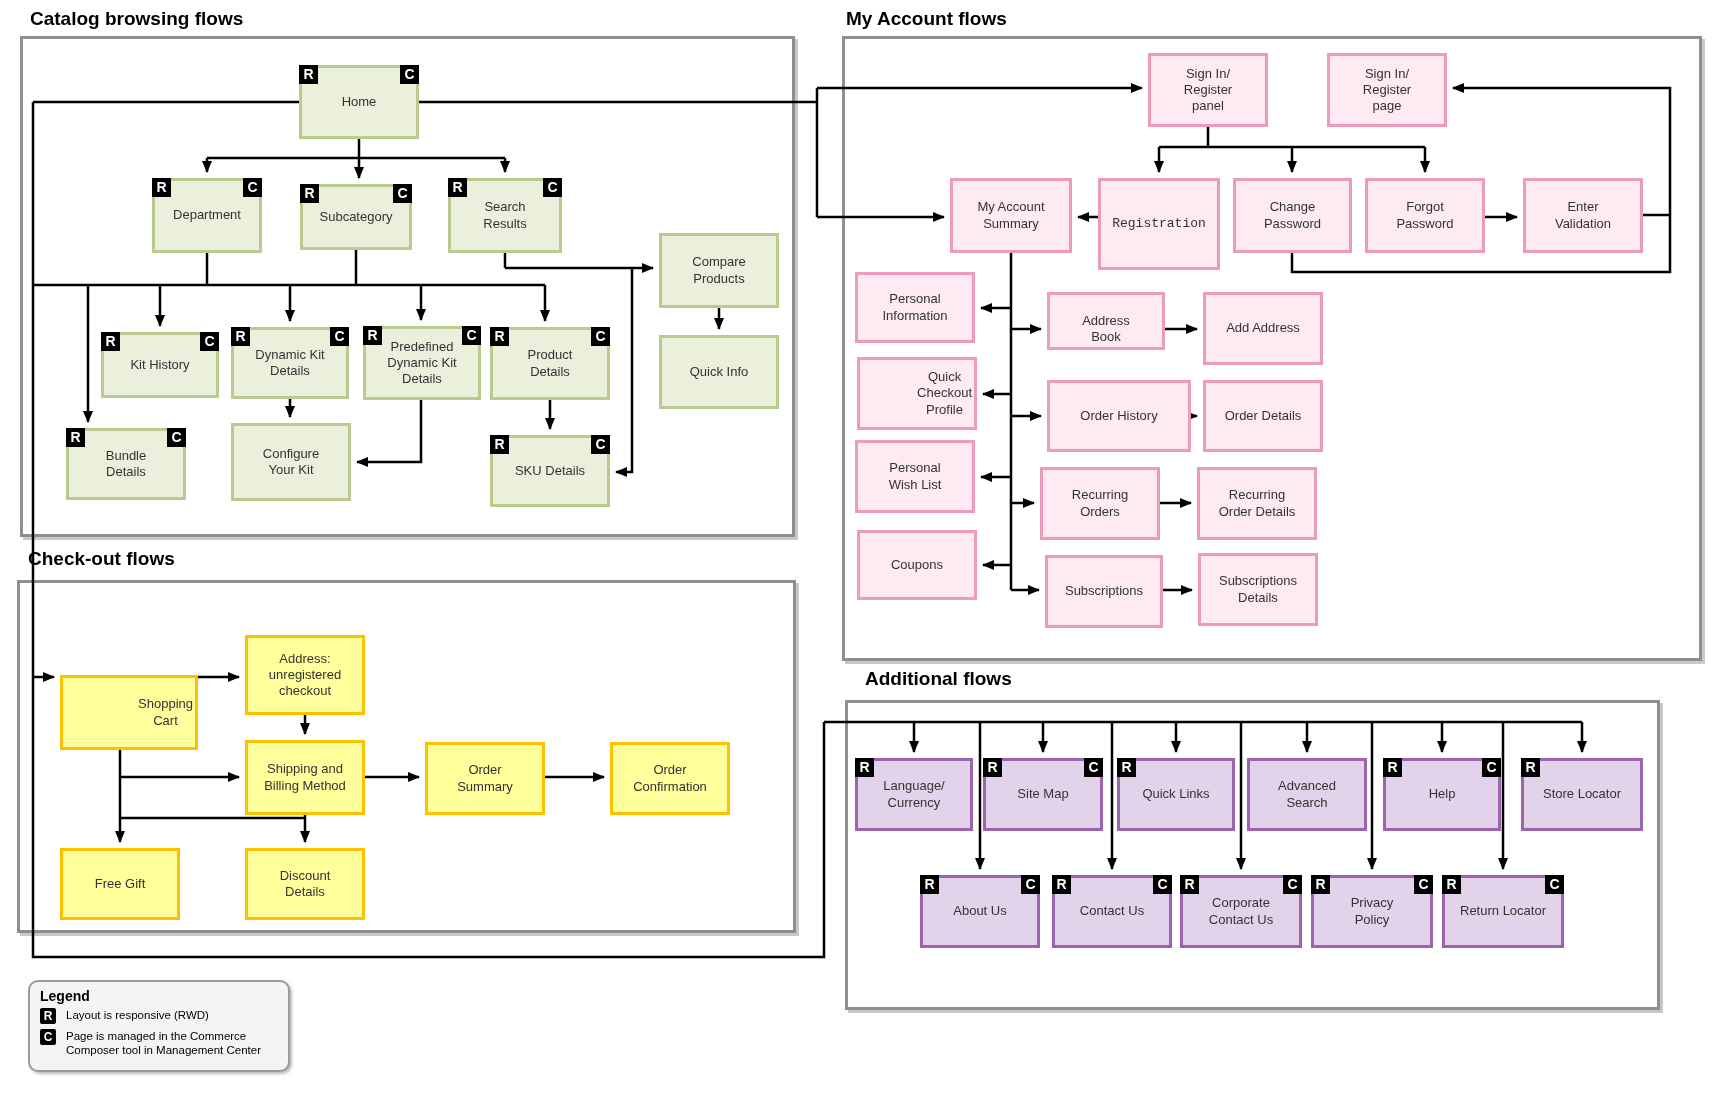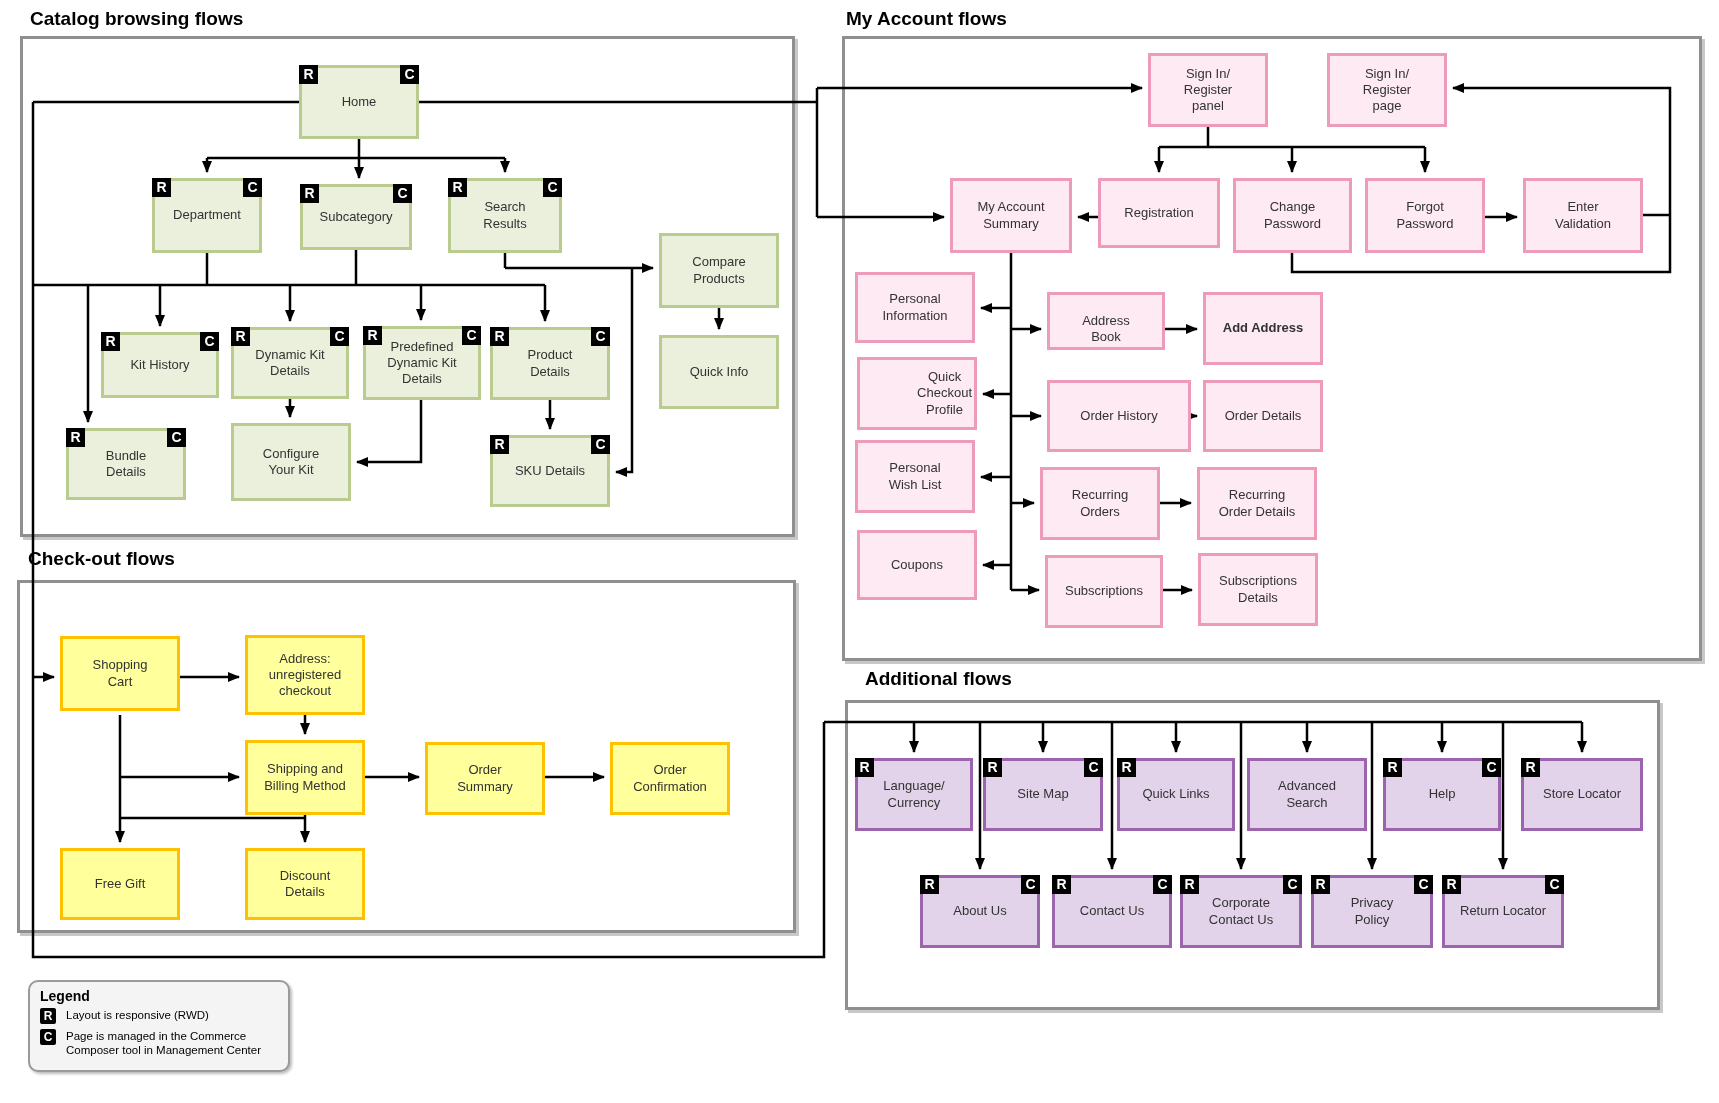--- a/index.html
+++ b/index.html
@@ -166,48 +166,48 @@
 Products</span></div>
     <div class="node green" style="left: 659px; top: 335px; width: 120px; height: 74px;"><span>Quick Info</span></div>
     <div class="node pink" style="left: 1148px; top: 53px; width: 120px; height: 74px;"><span>Sign In/
 Register
 panel</span></div>
     <div class="node pink" style="left: 1327px; top: 53px; width: 120px; height: 74px;"><span>Sign In/
 Register
 page</span></div>
     <div class="node pink" style="left: 950px; top: 178px; width: 122px; height: 75px;"><span>My Account
 Summary</span></div>
-    <div class="node pink" style="left: 1098px; top: 178px; width: 122px; height: 70px;"><span>Registration</span></div>
+    <div class="node pink" style="left: 1098px; top: 178px; width: 122px; height: 92px; font-family: Liberation Mono, monospace;"><span>Registration</span></div>
     <div class="node pink" style="left: 1233px; top: 178px; width: 119px; height: 75px;"><span>Change
 Password</span></div>
     <div class="node pink" style="left: 1365px; top: 178px; width: 120px; height: 75px;"><span>Forgot
 Password</span></div>
     <div class="node pink" style="left: 1523px; top: 178px; width: 120px; height: 75px;"><span>Enter
 Validation</span></div>
     <div class="node pink" style="left: 855px; top: 272px; width: 120px; height: 71px;"><span>Personal
 Information</span></div>
     <div class="node pink" style="left: 1047px; top: 292px; width: 118px; height: 58px; align-items: flex-end;"><span>Address
 Book</span></div>
-    <div class="node pink" style="left: 1203px; top: 292px; width: 120px; height: 73px; font-weight: bold;"><span>Add Address</span></div>
+    <div class="node pink" style="left: 1203px; top: 292px; width: 120px; height: 73px;"><span>Add Address</span></div>
     <div class="node pink" style="left: 857px; top: 357px; width: 120px; height: 73px; justify-content: flex-end;"><span>Quick
 Checkout
 Profile</span></div>
     <div class="node pink" style="left: 1047px; top: 380px; width: 144px; height: 72px;"><span>Order History</span></div>
     <div class="node pink" style="left: 1203px; top: 380px; width: 120px; height: 72px;"><span>Order Details</span></div>
     <div class="node pink" style="left: 855px; top: 440px; width: 120px; height: 73px;"><span>Personal
 Wish List</span></div>
     <div class="node pink" style="left: 1040px; top: 467px; width: 120px; height: 73px;"><span>Recurring
 Orders</span></div>
     <div class="node pink" style="left: 1197px; top: 467px; width: 120px; height: 73px;"><span>Recurring
 Order Details</span></div>
     <div class="node pink" style="left: 857px; top: 530px; width: 120px; height: 70px;"><span>Coupons</span></div>
     <div class="node pink" style="left: 1045px; top: 555px; width: 118px; height: 73px;"><span>Subscriptions</span></div>
     <div class="node pink" style="left: 1198px; top: 553px; width: 120px; height: 73px;"><span>Subscriptions
 Details</span></div>
-    <div class="node yellow" style="left: 60px; top: 636px; width: 120px; height: 75px;"><span>Shopping
+    <div class="node yellow" style="left: 60px; top: 675px; width: 138px; height: 75px; justify-content: flex-end;"><span>Shopping
 Cart</span></div>
     <div class="node yellow" style="left: 245px; top: 635px; width: 120px; height: 80px;"><span>Address:
 unregistered
 checkout</span></div>
     <div class="node yellow" style="left: 245px; top: 740px; width: 120px; height: 75px;"><span>Shipping and
 Billing Method</span></div>
     <div class="node yellow" style="left: 425px; top: 742px; width: 120px; height: 73px;"><span>Order
 Summary</span></div>
     <div class="node yellow" style="left: 610px; top: 742px; width: 120px; height: 73px;"><span>Order
 Confirmation</span></div>

